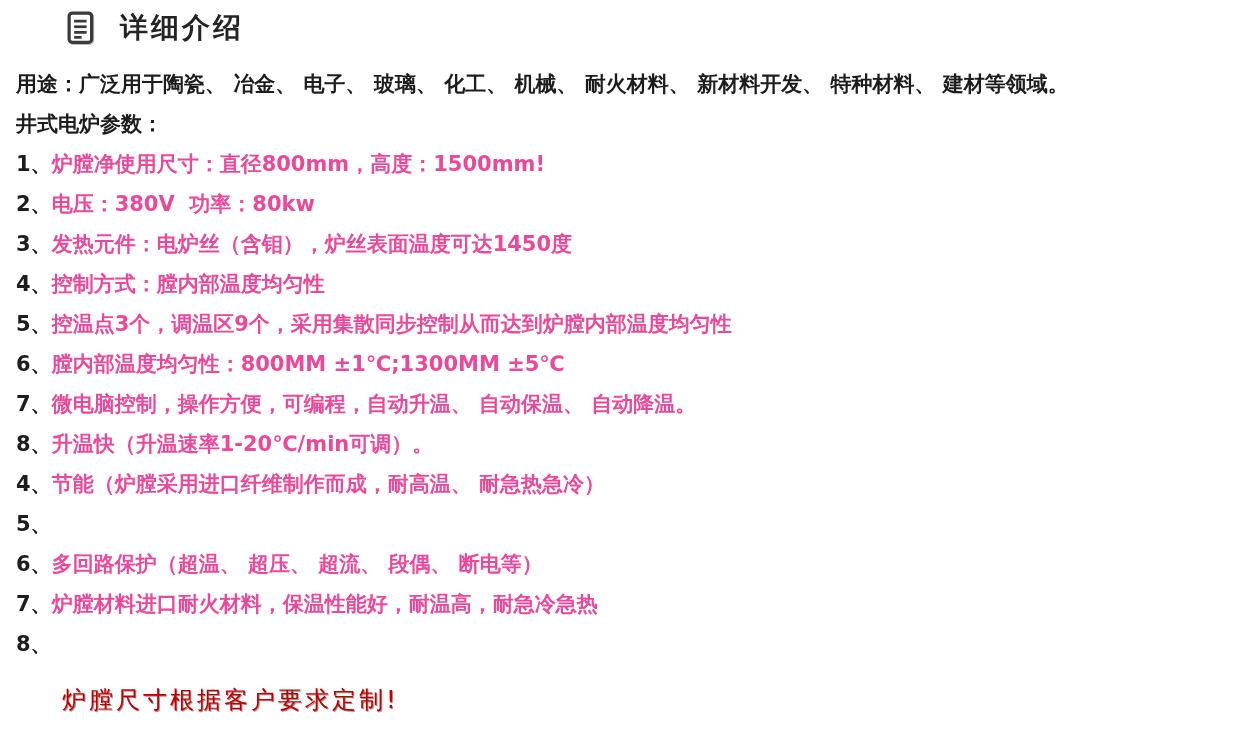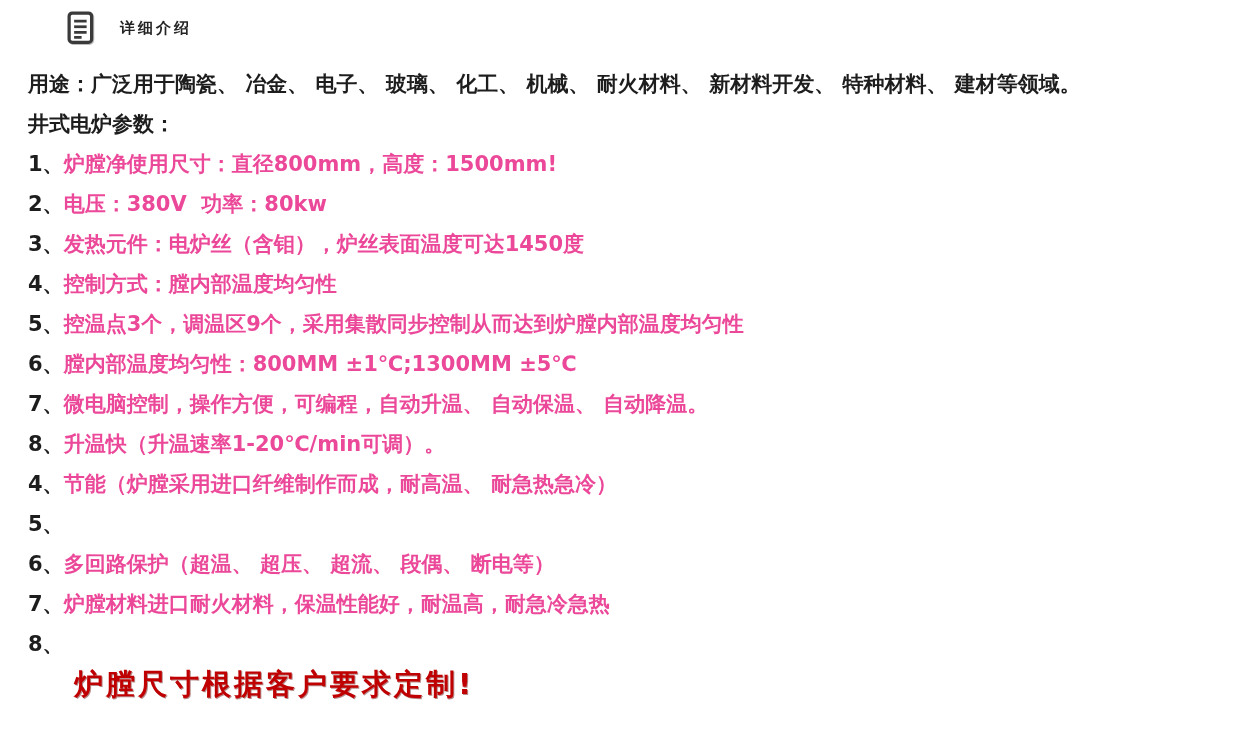--- a/index.html
+++ b/index.html
@@ -10,36 +10,36 @@
     overflow:hidden;
     font-family:"DejaVu Sans","Liberation Sans",sans-serif;
     color:#1d1d1d;
   }
   .header {
     position:absolute; top:8px; left:66px; height:40px;
     display:flex; align-items:center; gap:24px;
   }
   .doc-icon { display:inline-flex; filter:drop-shadow(1px 1px 0 #bdbdbd); }
   .header-title {
-    font-size:15px; font-weight:bold; color:#242424; letter-spacing:3px;
+    font-size:28px; font-weight:bold; color:#242424; letter-spacing:3px;
   }
-  .content { position:absolute; top:64px; left:28px; width:1200px; }
+  .content { position:absolute; top:64px; left:16px; width:1200px; }
   .line {
     margin:0; font-size:21px; line-height:40px; font-weight:bold;
     white-space:pre-wrap; color:#1d1d1d;
   }
   .spec-row { display:flex; line-height:40px; }
   .spec-row .num {
     flex:0 0 34px; font-size:21px; font-weight:bold; color:#1d1d1d;
   }
   .spec-row .txt {
     font-size:21px; font-weight:bold; white-space:pre-wrap; color:#ec4899;
   }
   .footnote {
-    margin:0 0 0 46px; font-size:29px; line-height:40px; font-weight:bold;
+    margin:16px 0 0 46px; font-size:24px; line-height:40px; font-weight:normal;
     letter-spacing:3px; text-shadow:1px 1px 0 rgba(90,0,0,.45);
   }
 </style>
 </head>
 <body>
 
 <div class="page">
 
   <div class="header">
     <span class="doc-icon">

